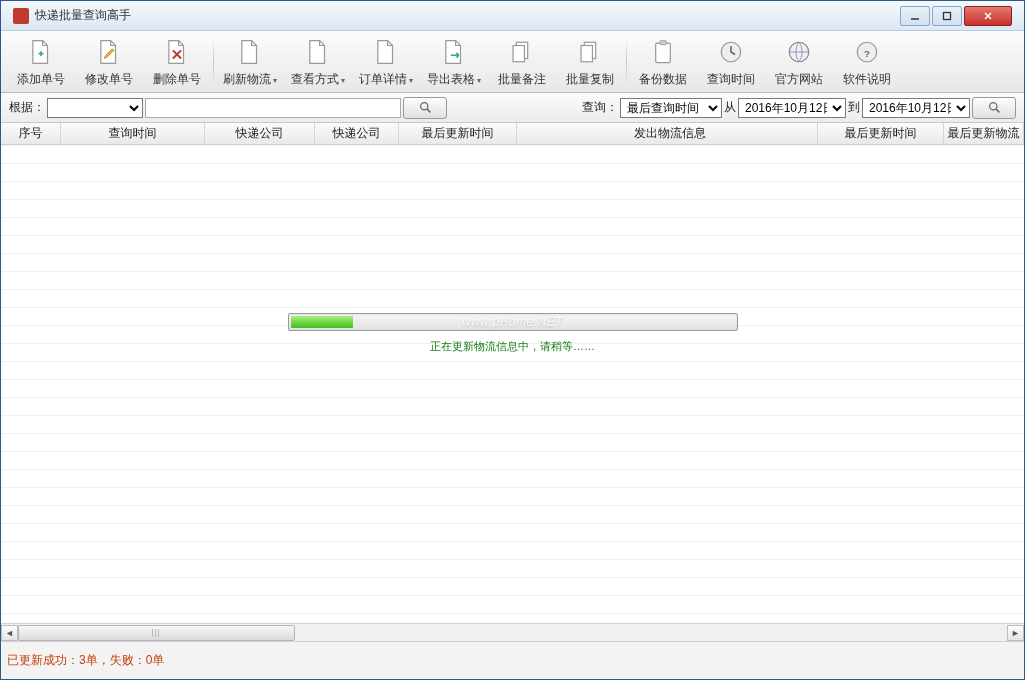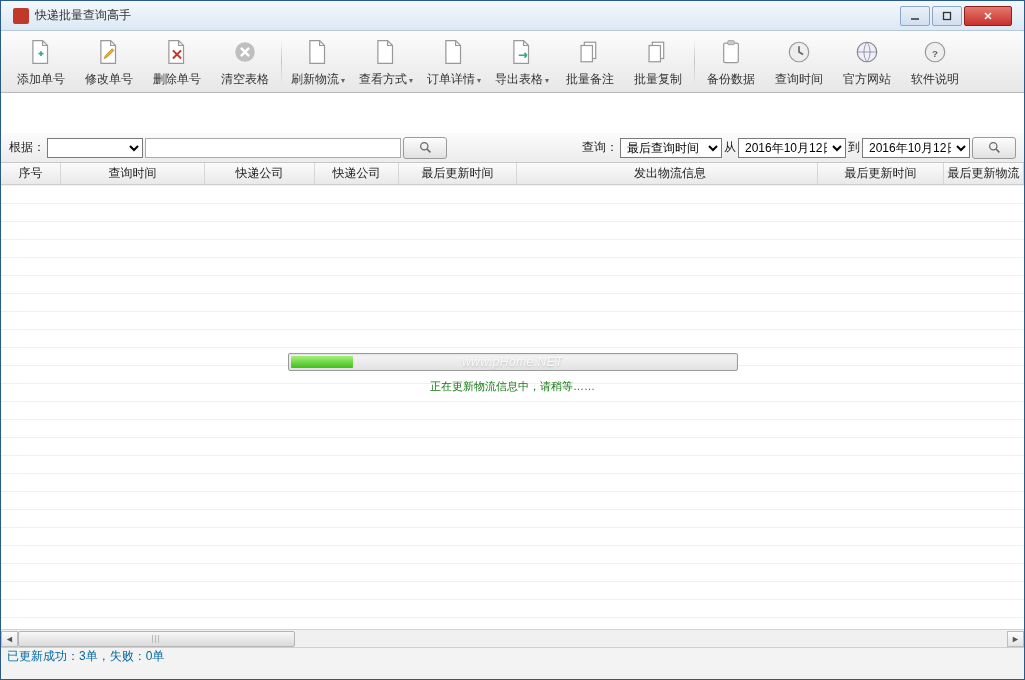--- a/index.html
+++ b/index.html
@@ -18,21 +18,21 @@
 
 
 .toolbar { height: 62px; background: linear-gradient(to bottom,#fcfcfc,#e7e7e7); border-bottom: 1px solid #b9b9b9; display: flex; align-items: center; padding: 0 6px; gap: 0; }
 .tool-item { width: 68px; height: 58px; display: flex; flex-direction: column; align-items: center; justify-content: center; gap: 3px; cursor: pointer; border-radius: 3px; }
 .tool-item .icon { width: 32px; height: 32px; display: flex; align-items: center; justify-content: center; color: #888; }
 .tool-item .lbl { color: #333; font-size: 12px; white-space: nowrap; }
 .tool-sep { width: 1px; height: 46px; background: linear-gradient(to bottom, transparent, #c4c4c4, transparent); margin: 0 2px; }
 .tool-item .dd { font-size: 8px; color: #666; margin-left: 2px; }
 
 
-.filterbar { height: 30px; background: linear-gradient(to bottom,#fbfbfb,#ececec); border-bottom: 1px solid #c8c8c8; display: flex; align-items: center; padding: 0 8px; gap: 2px; margin-top: 40px; }
+.filterbar { height: 30px; background: linear-gradient(to bottom,#fbfbfb,#ececec); border-bottom: 1px solid #c8c8c8; display: flex; align-items: center; padding: 0 8px; gap: 2px; }
 .filterbar .spacer { flex: 1; }
 .filterbar label { color: #222; }
 .filterbar select { height: 20px; border: 1px solid #7a7a7a; background: #fff; font-size: 12px; padding: 0 2px; }
 .filterbar input[type=text] { height: 20px; border: 1px solid #aaa; background: #fff; padding: 0 4px; }
 .filterbar .sel-basis { width: 96px; }
 .filterbar .txt-search { width: 256px; }
 .filterbar .sel-qtype { width: 102px; }
 .filterbar .date { width: 108px; }
 .btn-search { width: 44px; height: 22px; border: 1px solid #9a9a9a; border-radius: 3px; background: linear-gradient(to bottom,#fdfdfd,#e1e1e1); display: flex; align-items: center; justify-content: center; cursor: pointer; }
 .btn-search svg { width: 13px; height: 13px; color: #666; }
@@ -54,21 +54,21 @@
 .progress-msg { margin-top: 8px; color: #147a12; font-size: 11px; }
 
 
 .hscroll { height: 18px; background: #f0f0f0; border-top: 1px solid #d2d2d2; display: flex; align-items: center; }
 .hscroll .arrow { width: 17px; height: 16px; background: linear-gradient(to bottom,#fdfdfd,#e4e4e4); border: 1px solid #bdbdbd; display: flex; align-items: center; justify-content: center; color: #555; font-size: 9px; }
 .hscroll .track { flex: 1; height: 16px; position: relative; }
 .hscroll .thumb { position: absolute; left: 0; top: 0; height: 16px; width: 28%; background: linear-gradient(to bottom,#f7f7f7,#dadada); border: 1px solid #b4b4b4; border-radius: 2px; }
 .hscroll .thumb::after { content:""; position:absolute; left:50%; top:3px; bottom:3px; width:8px; transform:translateX(-50%); background: repeating-linear-gradient(to right,#bbb 0,#bbb 1px,transparent 1px,transparent 3px); }
 
 
-.status { height: 32px; background: #f3f3f3; border-top: 1px solid #cfcfcf; display: flex; padding: 0 6px; color: #0369a1; }
+.status { height: 38px; background: #f3f3f3; border-top: 1px solid #cfcfcf; display: flex; align-items: center; padding: 0 6px; color: #c2410c; }
 
 
 .doc { width:26px; height:32px; }
 </style>
 </head>
 <body>
 
 <div class="window">
 
   <div class="titlebar">
@@ -117,29 +117,20 @@
       </div>
       <div class="tool-item">
         <div class="icon">
           <svg class="doc" viewBox="0 0 32 32">
             <path d="M6 2h12l6 6v22H6z" fill="#fff" stroke="#999" stroke-width="1.5"></path>
             <path d="M18 2v6h6" fill="none" stroke="#999" stroke-width="1.5"></path>
             <path d="M11 14l10 10M21 14l-10 10" stroke="#c0392b" stroke-width="2.5"></path>
           </svg>
         </div>
     <div class="lbl">删除单号</div>
-      </div>
-      <div class="tool-item">
-        <div class="icon">
-          <svg class="doc" viewBox="0 0 32 32">
-            <circle cx="16" cy="16" r="12" fill="#bfbfbf"></circle>
-            <path d="M11 11l10 10M21 11l-10 10" stroke="#fff" stroke-width="3"></path>
-          </svg>
-        </div>
-    <div class="lbl">清空表格</div>
       </div>
       <div class="tool-sep"></div>
       <div class="tool-item">
         <div class="icon">
           <svg class="doc" viewBox="0 0 32 32">
             <path d="M6 2h12l6 6v22H6z" fill="#fff" stroke="#999" stroke-width="1.5"></path>
             <path d="M18 2v6h6" fill="none" stroke="#999" stroke-width="1.5"></path>
           </svg>
         </div>
     <div class="lbl">刷新物流<span class="dd">▾</span></div>

